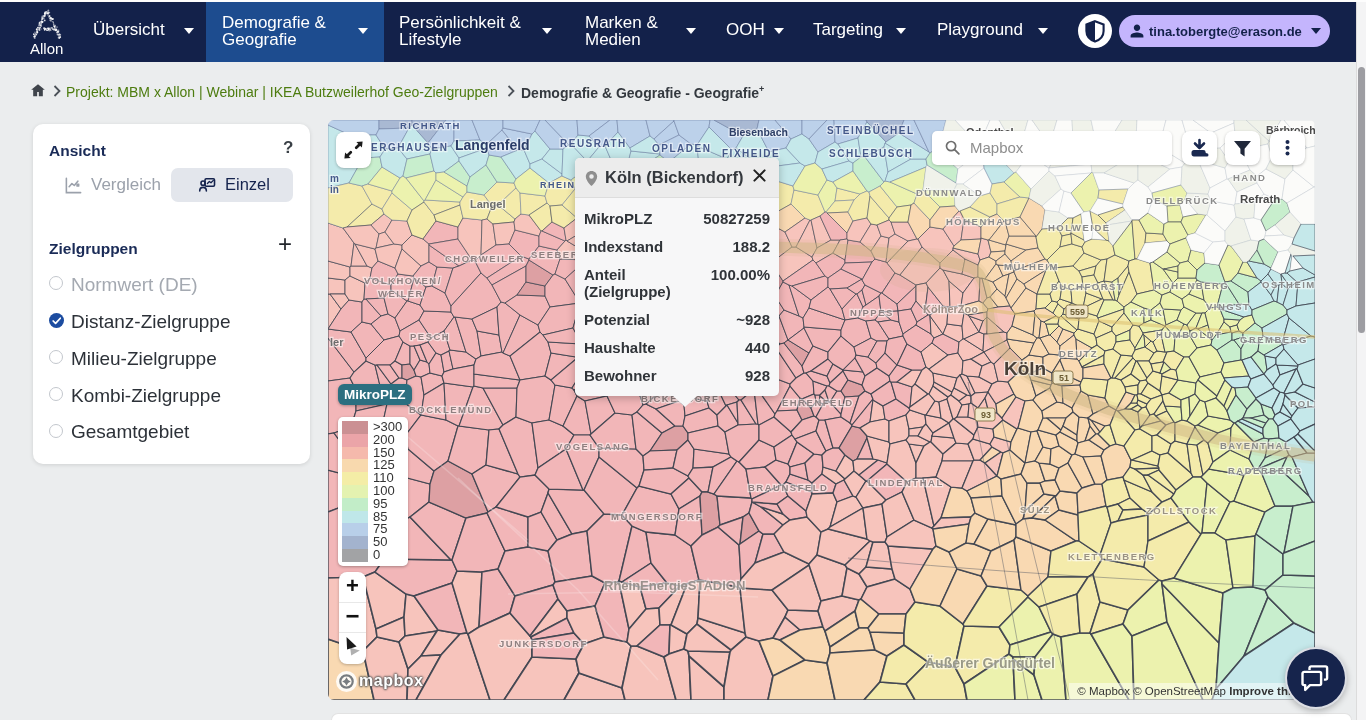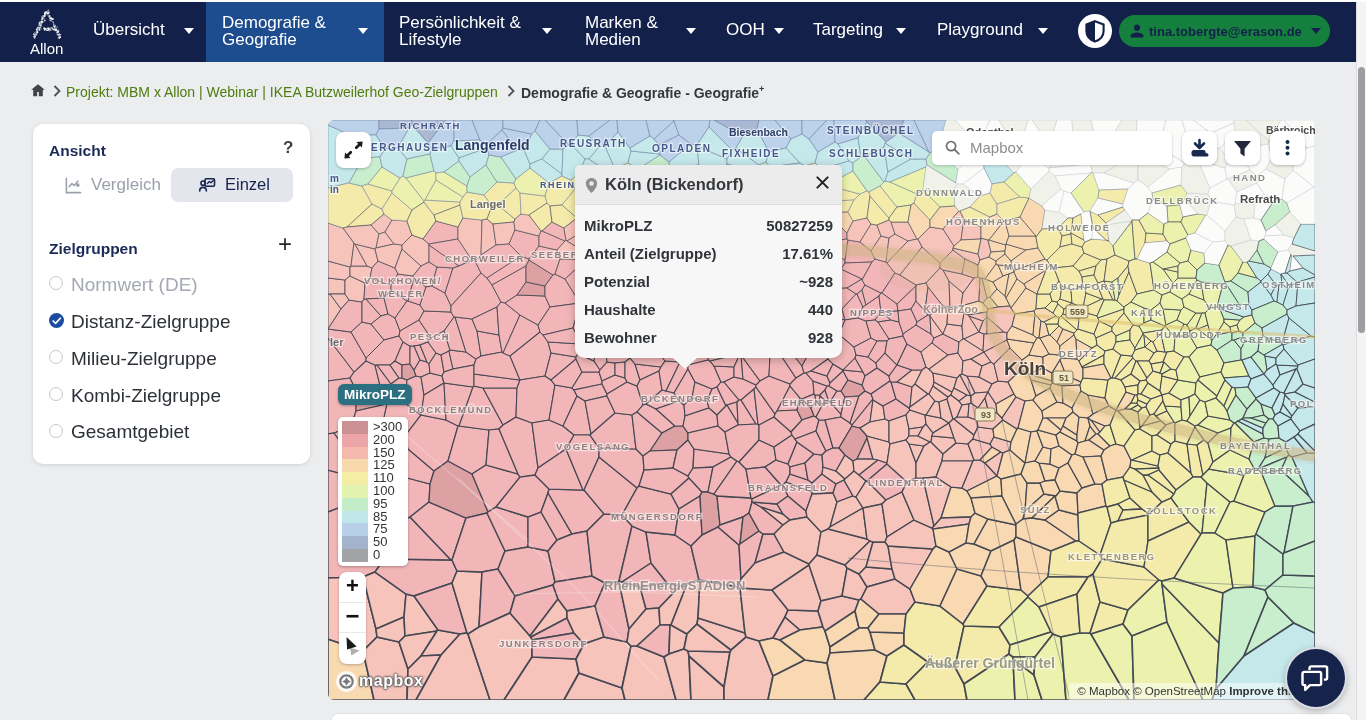--- a/index.html
+++ b/index.html
@@ -9,21 +9,21 @@
 .bc{position:absolute;top:84px;color:#4d7c0f;font-size:14px}
 .panel{position:absolute;left:33px;top:124px;width:277px;height:340px;background:#fff;border-radius:10px;box-shadow:0 1px 4px rgba(0,0,0,.12);z-index:10}
 .ptitle{position:absolute;color:#1a2b57;font-weight:700;font-size:15.5px}
 .radio{position:absolute;width:14px;height:14px;border:1.5px solid #c3c7cd;border-radius:50%;background:#fff;box-sizing:border-box}
 .rlabel{position:absolute;font-size:19px;color:#2c3138}
 .mapwrap{position:absolute;left:328px;top:120px;width:987px;height:580px;border-radius:6px;overflow:hidden;background:#f6f5f2}
 .mbtn{position:absolute;background:#fff;border-radius:6px;box-shadow:0 1px 3px rgba(0,0,0,.25)}
 .legendbox{position:absolute;left:10px;top:297px;width:70px;height:149px;background:#fff;border-radius:5px;box-shadow:0 1px 3px rgba(0,0,0,.3);padding:4px 0 0 4px}
 .lrow{height:12.8px;font-size:13px;color:#333;line-height:12.8px}
 .lsw{display:inline-block;width:26px;height:12.8px;vertical-align:top;margin-right:5px}
-.popup{position:absolute;left:247px;top:45px;width:267px;background:#f7f7f8;border-radius:10px;box-shadow:0 2px 8px rgba(0,0,0,.25)}
+.popup{position:absolute;left:247px;top:38px;width:204px;background:#f7f7f8;border-radius:5px;box-shadow:0 2px 8px rgba(0,0,0,.25)}
 .prow{display:flex;justify-content:space-between;padding:5.5px 9px;font-size:15px;font-weight:600;color:#303439}
 </style></head><body>
 <div style="position:absolute;left:0;top:0;width:1366px;height:2px;background:#fdfdfd;z-index:31"></div>
 <div class="nav"></div>
 <div class="activetab"></div>
 <svg style="position:absolute;left:28px;top:4px;z-index:32" width="40" height="38">
     <circle cx="12.9" cy="21.0" r="0.7" fill="#fff" opacity="0.73"></circle>
     <circle cx="9.8" cy="23.5" r="0.8" fill="#fff" opacity="0.89"></circle>
     <circle cx="17.1" cy="8.3" r="0.9" fill="#fff" opacity="0.83"></circle>
     <circle cx="20.0" cy="9.7" r="0.8" fill="#fff" opacity="0.79"></circle>
@@ -198,21 +198,21 @@
 <div class="caret" style="left:774px;top:28px"></div>
 <div class="navitem" style="left:813px;top:22px">Targeting</div>
 <div class="caret" style="left:896px;top:28px"></div>
 <div class="navitem" style="left:937px;top:22px">Playground</div>
 <div class="caret" style="left:1038px;top:28px"></div>
 <div style="position:absolute;left:1078px;top:14px;width:34px;height:34px;background:#fff;border-radius:50%;z-index:32">
 <svg width="34" height="34" viewBox="0 0 34 34">
       <path d="M17 7.2 L25.6 10.4 V17 C25.6 22.6 22 25.8 17 27.6 C12 25.8 8.4 22.6 8.4 17 V10.4 Z" fill="none" stroke="#13214a" stroke-width="2.1"></path>
       <path d="M17 7.2 L8.4 10.4 V17 C8.4 22.6 12 25.8 17 27.6 Z" fill="#13214a"></path>
     </svg></div>
-<div style="position:absolute;left:1119px;top:15px;width:211px;height:32px;background:#15803d;border-radius:16px;z-index:32">
+<div style="position:absolute;left:1119px;top:15px;width:211px;height:32px;background:#c4b5fd;border-radius:16px;z-index:32">
 <svg width="16" height="16" viewBox="0 0 24 24" style="position:absolute;left:10px;top:8px">
       <path fill="#13214a" d="M12 12c2.7 0 4.8-2.1 4.8-4.8S14.7 2.4 12 2.4 7.2 4.5 7.2 7.2 9.3 12 12 12zm0 2.4c-3.2 0-9.6 1.6-9.6 4.8v2.4h19.2v-2.4c0-3.2-6.4-4.8-9.6-4.8z"></path>
     </svg>
 <span style="position:absolute;left:30px;top:9px;font-size:13px;font-weight:700;color:#13214a">tina.tobergte@erason.de</span>
 <div class="caret" style="left:192px;top:13px;border-top-color:#13214a"></div>
   </div>
 <svg style="position:absolute;left:29px;top:82px" width="18" height="17" viewBox="0 0 24 24">
     <path fill="#3f444b" d="M12 3 2.4 11h2.8v9h5.6v-6h2.4v6h5.6v-9h2.8z"></path>
   </svg>
 <svg style="position:absolute;left:52px;top:85px" width="10" height="12" viewBox="0 0 10 12">
@@ -1527,22 +1527,26 @@
 <svg width="13" height="13" viewBox="0 0 14 14" style="position:absolute;right:13px;top:11px">
           <path d="M1.5 1.5 L12.5 12.5 M12.5 1.5 L1.5 12.5" stroke="#222" stroke-width="2.2" stroke-linecap="round"></path>
         </svg>
       </div>
 <div style="padding:6px 0 7px 0">
 <div class="prow">
           <span>MikroPLZ</span>
           <span>50827259</span>
         </div>
 <div class="prow">
+          <span>Indexstand</span>
+          <span>188.2</span>
+        </div>
+<div class="prow">
           <span>Anteil (Zielgruppe)</span>
-          <span>17.61%</span>
+          <span>100.00%</span>
         </div>
 <div class="prow">
           <span>Potenzial</span>
           <span>~928</span>
         </div>
 <div class="prow">
           <span>Haushalte</span>
           <span>440</span>
         </div>
 <div class="prow">

